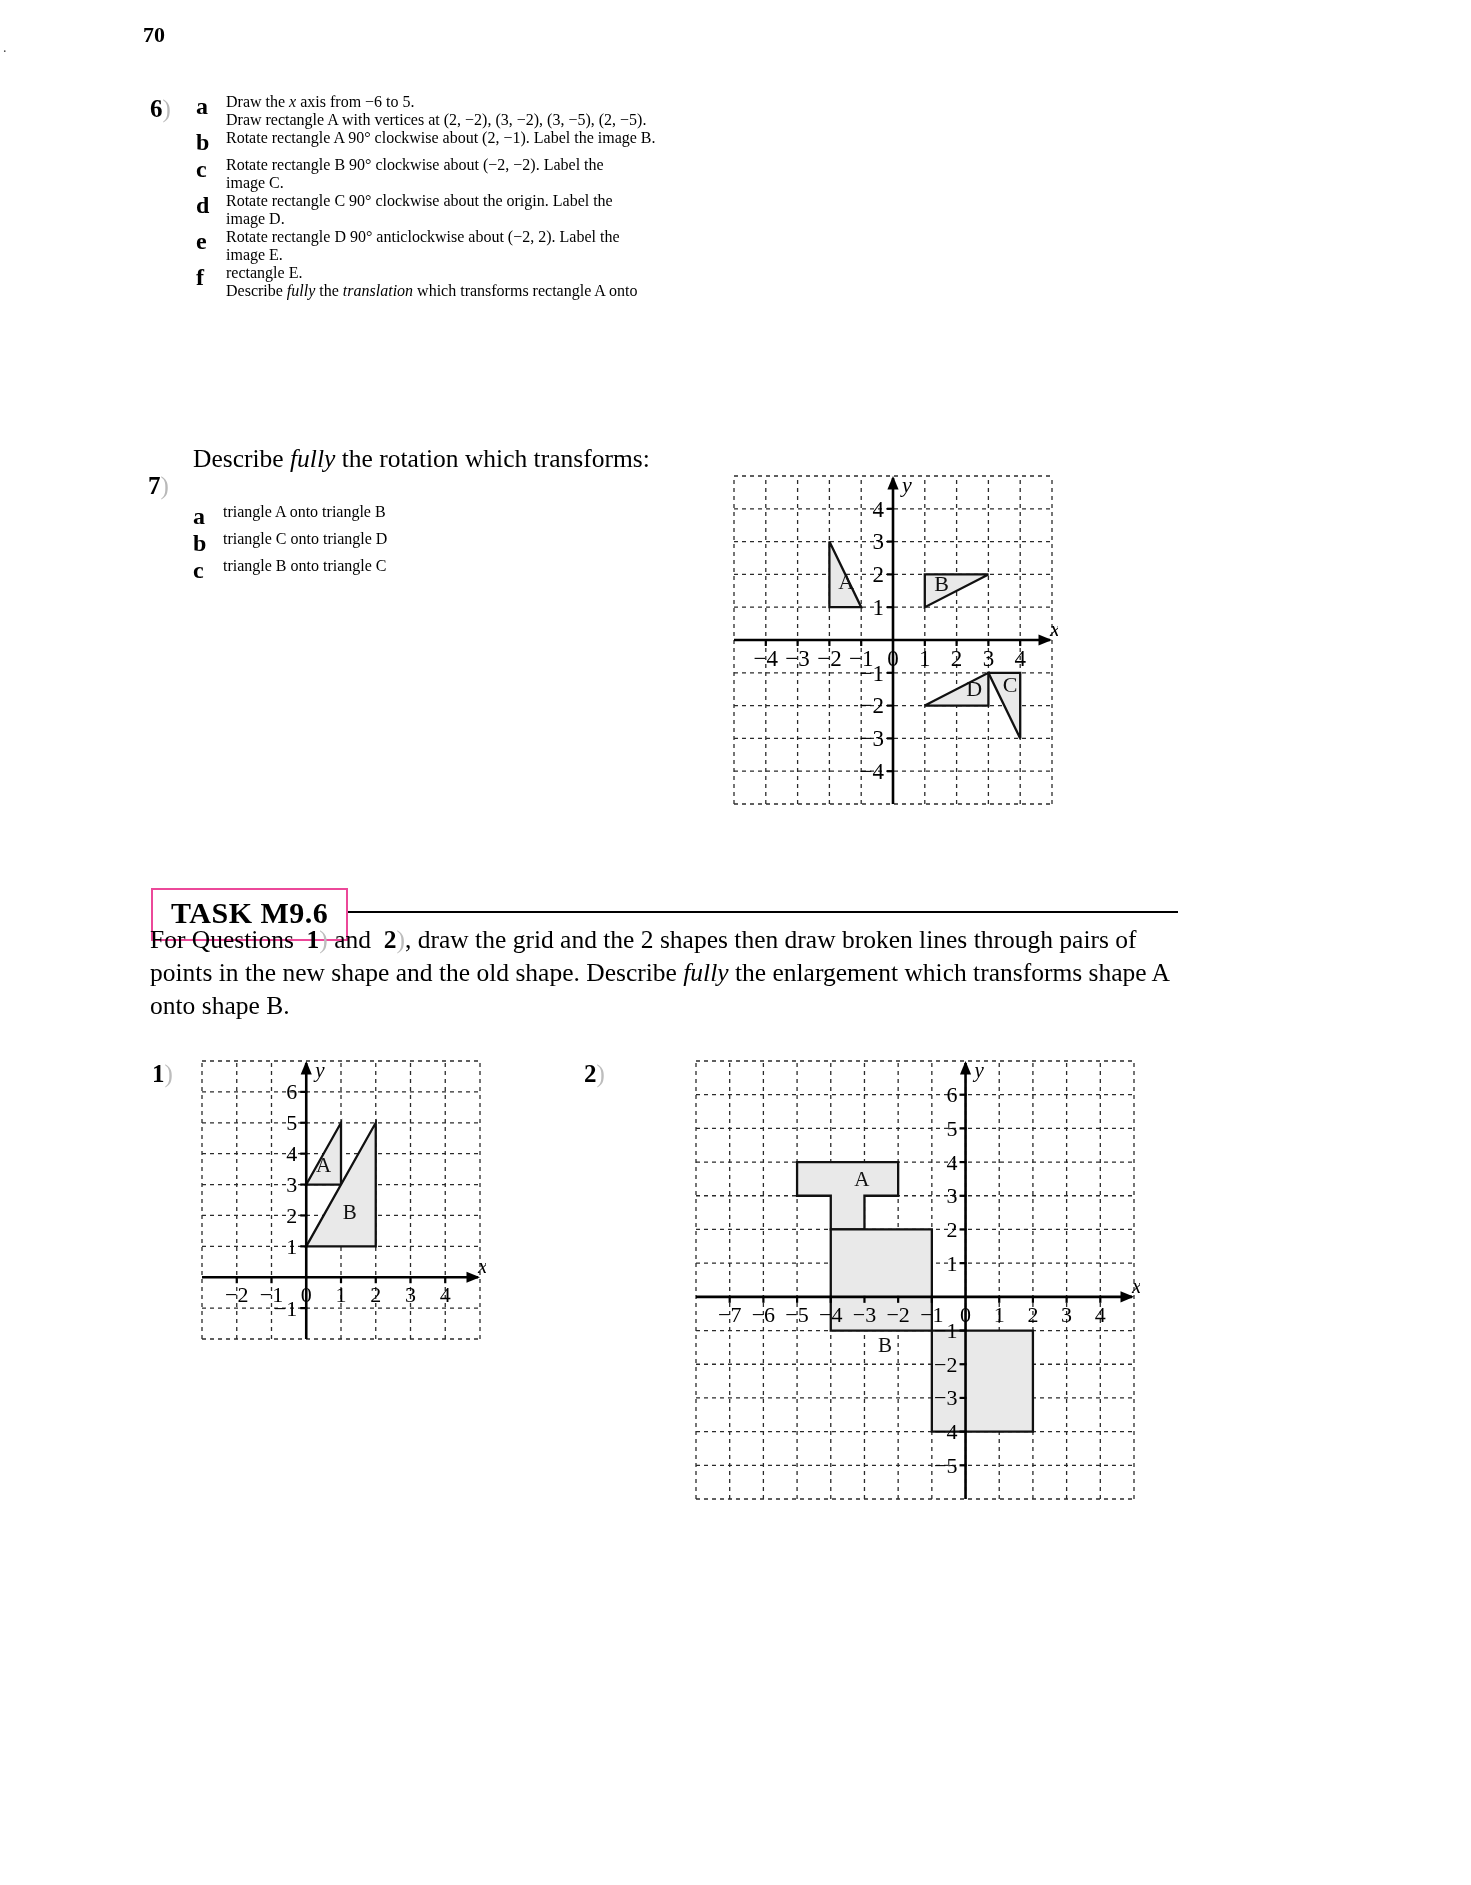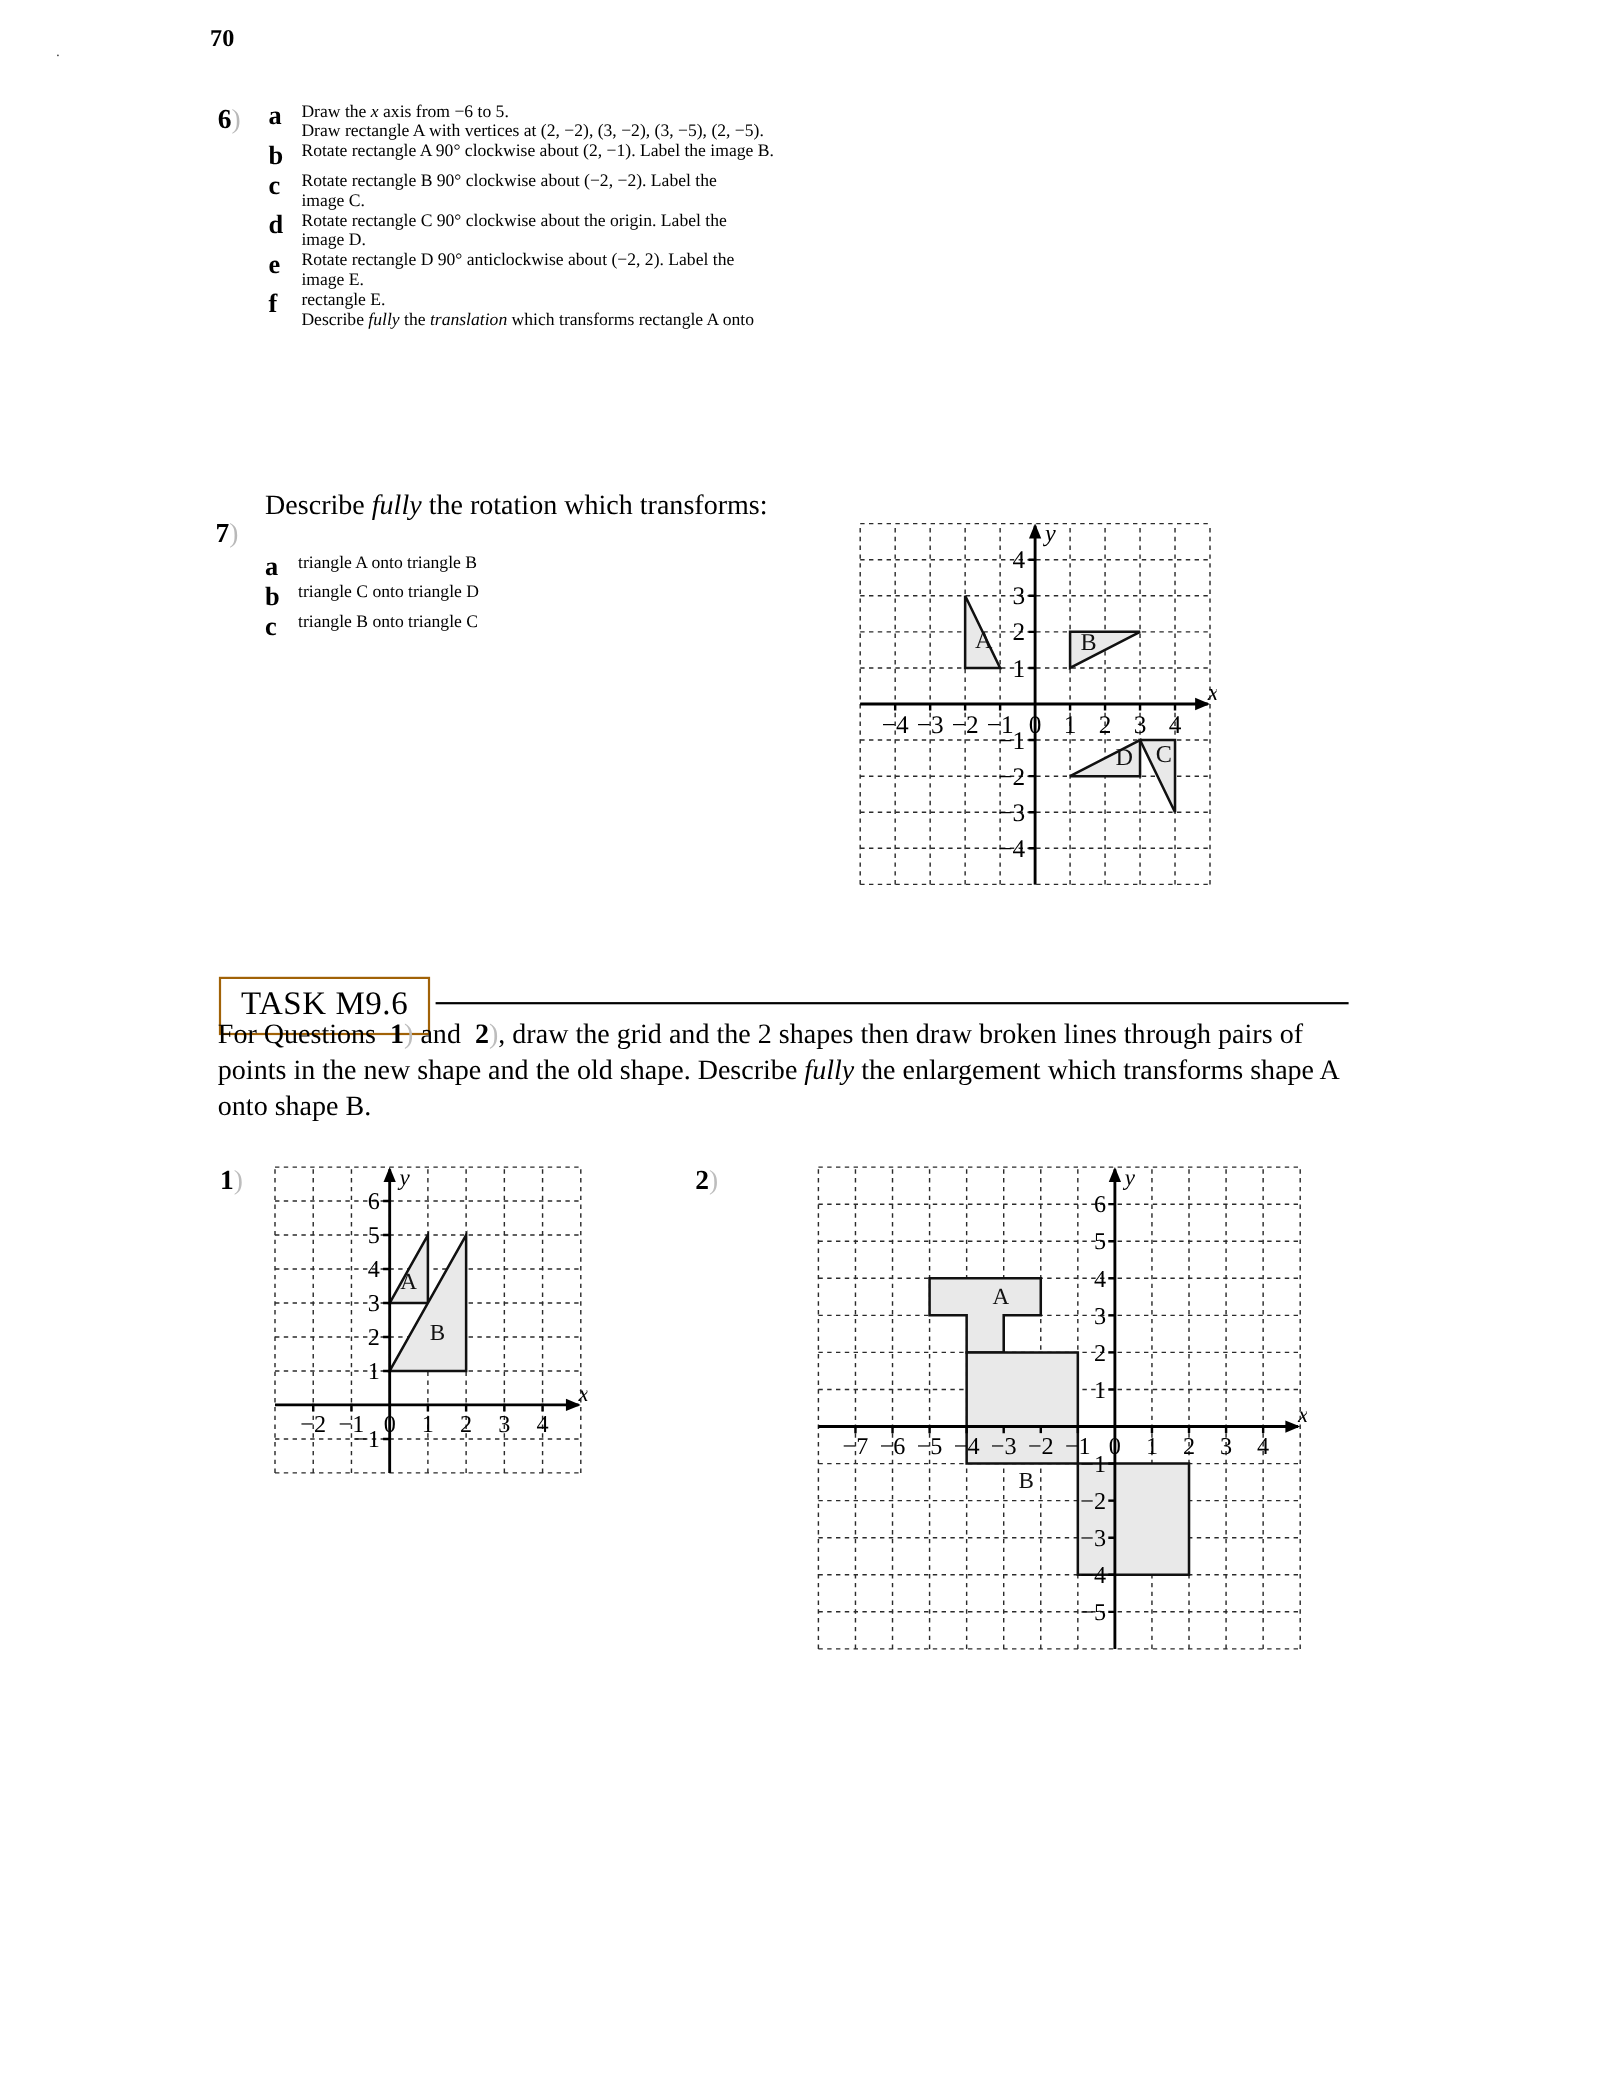--- a/index.html
+++ b/index.html
@@ -5,21 +5,21 @@
 <style>
   html,body{margin:0;padding:0;}
   body{
     width:1471px;height:1885px;
     background:#ffffff;
     font-family:"Liberation Serif", serif;
     color:#000;
     position:relative;
     overflow:hidden;
   }
-  .page{position:absolute;inset:0;margin-left:48px;}
+  .page{position:absolute;inset:0;}
 
   
   .pagenum{
     position:absolute;left:143px;top:22px;
     font-family:"Liberation Serif", serif;
     font-weight:bold;font-size:22px;
   }
   .edge-tick{position:absolute;left:3px;top:40px;font-size:14px;color:#444;}
 
   
@@ -39,23 +39,23 @@
   .ptext .cont{display:block;}
   i{font-style:italic;}
 
   
   .graph{position:absolute;}
   .graph svg{display:block;}
 
   
   .taskbox{
     position:absolute;
-    border:2px solid #a16207;
+    border:2px solid #ec4899;
     padding:6px 18px 9px 18px;
-    font-weight:normal;font-size:30px;letter-spacing:.5px;
+    font-weight:bold;font-size:30px;letter-spacing:.5px;
     font-family:"Liberation Serif", serif;
     background:#fff;
   }
   .taskrule{position:absolute;height:2px;background:#000;}
 
   .intro{
     position:absolute;font-size:25.5px;line-height:33px;
   }
   .intro .bnum{font-weight:bold;}
   .intro .paren{color:#bdbdbd;font-weight:normal;}

